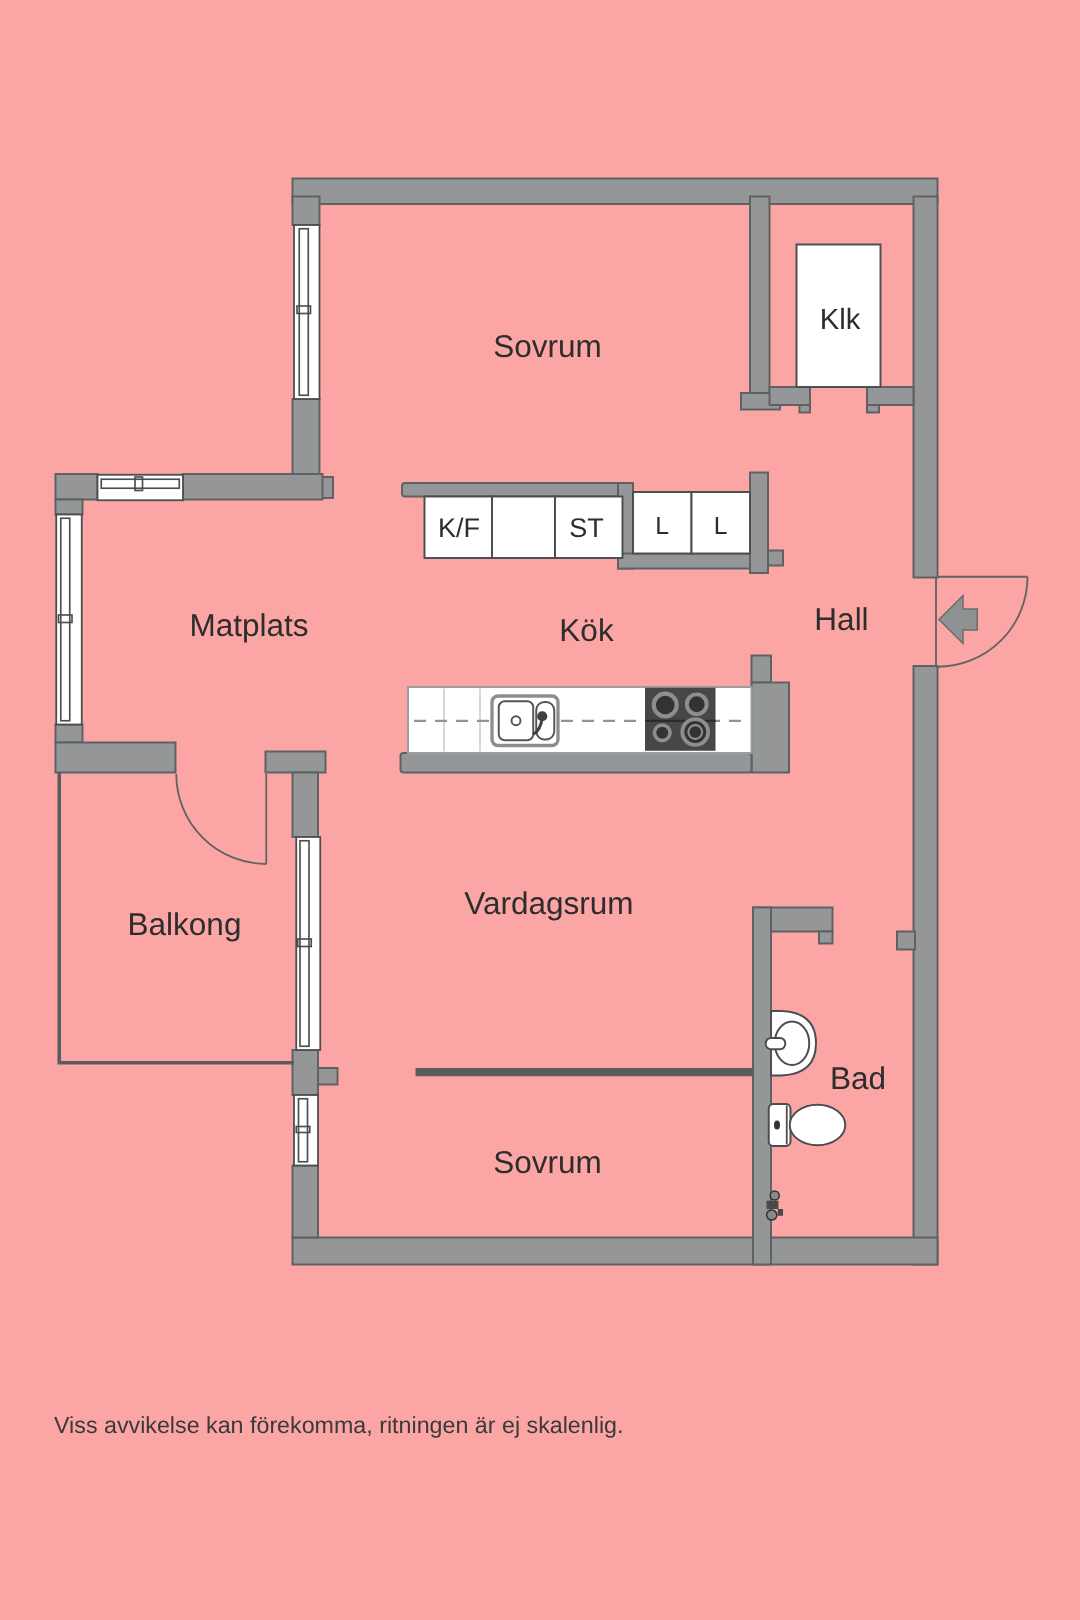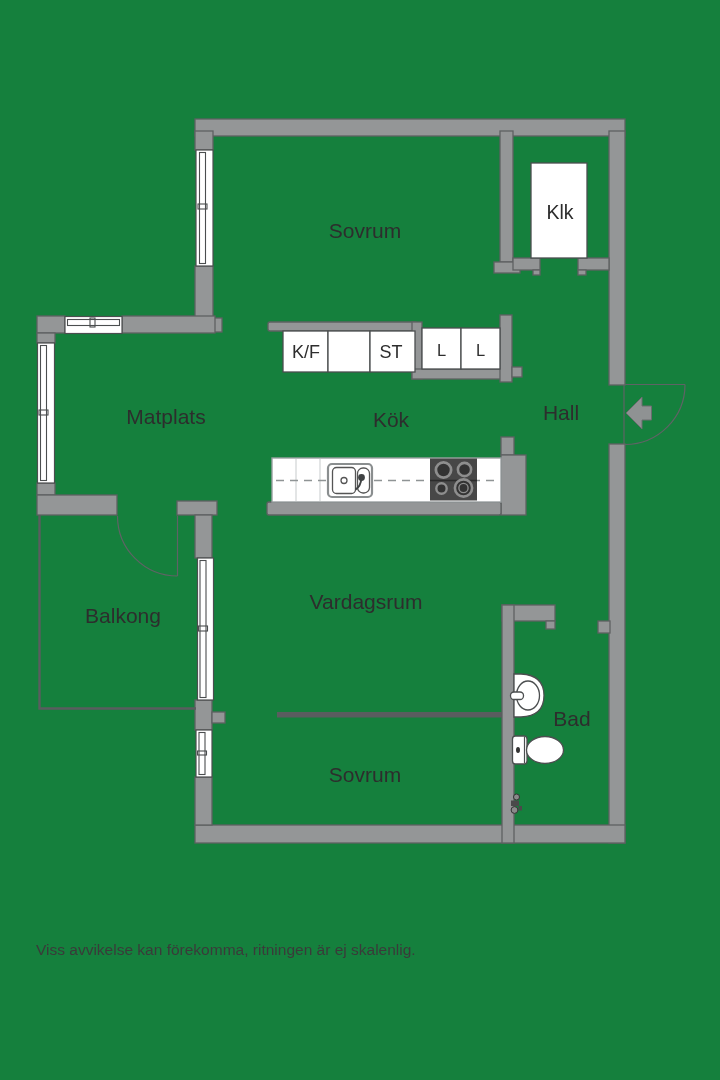--- a/index.html
+++ b/index.html
@@ -1,16 +1,16 @@
 <!DOCTYPE html>
 <html><head>
 <meta charset="utf-8">
 <style>
   html,body{margin:0;padding:0;background:#ffffff;}
-  .stage{position:relative;width:720px;height:1080px;background:#15803d;overflow:hidden;
+  .stage{position:relative;width:720px;height:1080px;background:#fca5a5;overflow:hidden;
          font-family:"Liberation Sans",sans-serif;}
   svg{position:absolute;left:0;top:0;}
   .wall{fill:#949697;stroke:#5e6162;stroke-width:1.3;}
   .thinwall{fill:#5a5d5f;stroke:none;}
   .outline{fill:none;stroke:#5a5d5f;stroke-width:2.4;}
   .win{fill:#ffffff;stroke:#4b4e4f;stroke-width:1.2;}
   .winline{fill:none;stroke:#4b4e4f;stroke-width:1.1;}
   .fixture{fill:#ffffff;stroke:#4b4e4f;stroke-width:1.3;}
   .lite{fill:#ffffff;stroke:#9aa0a1;stroke-width:1.4;}
   .seam{stroke:#c7cbcc;stroke-width:1;}

